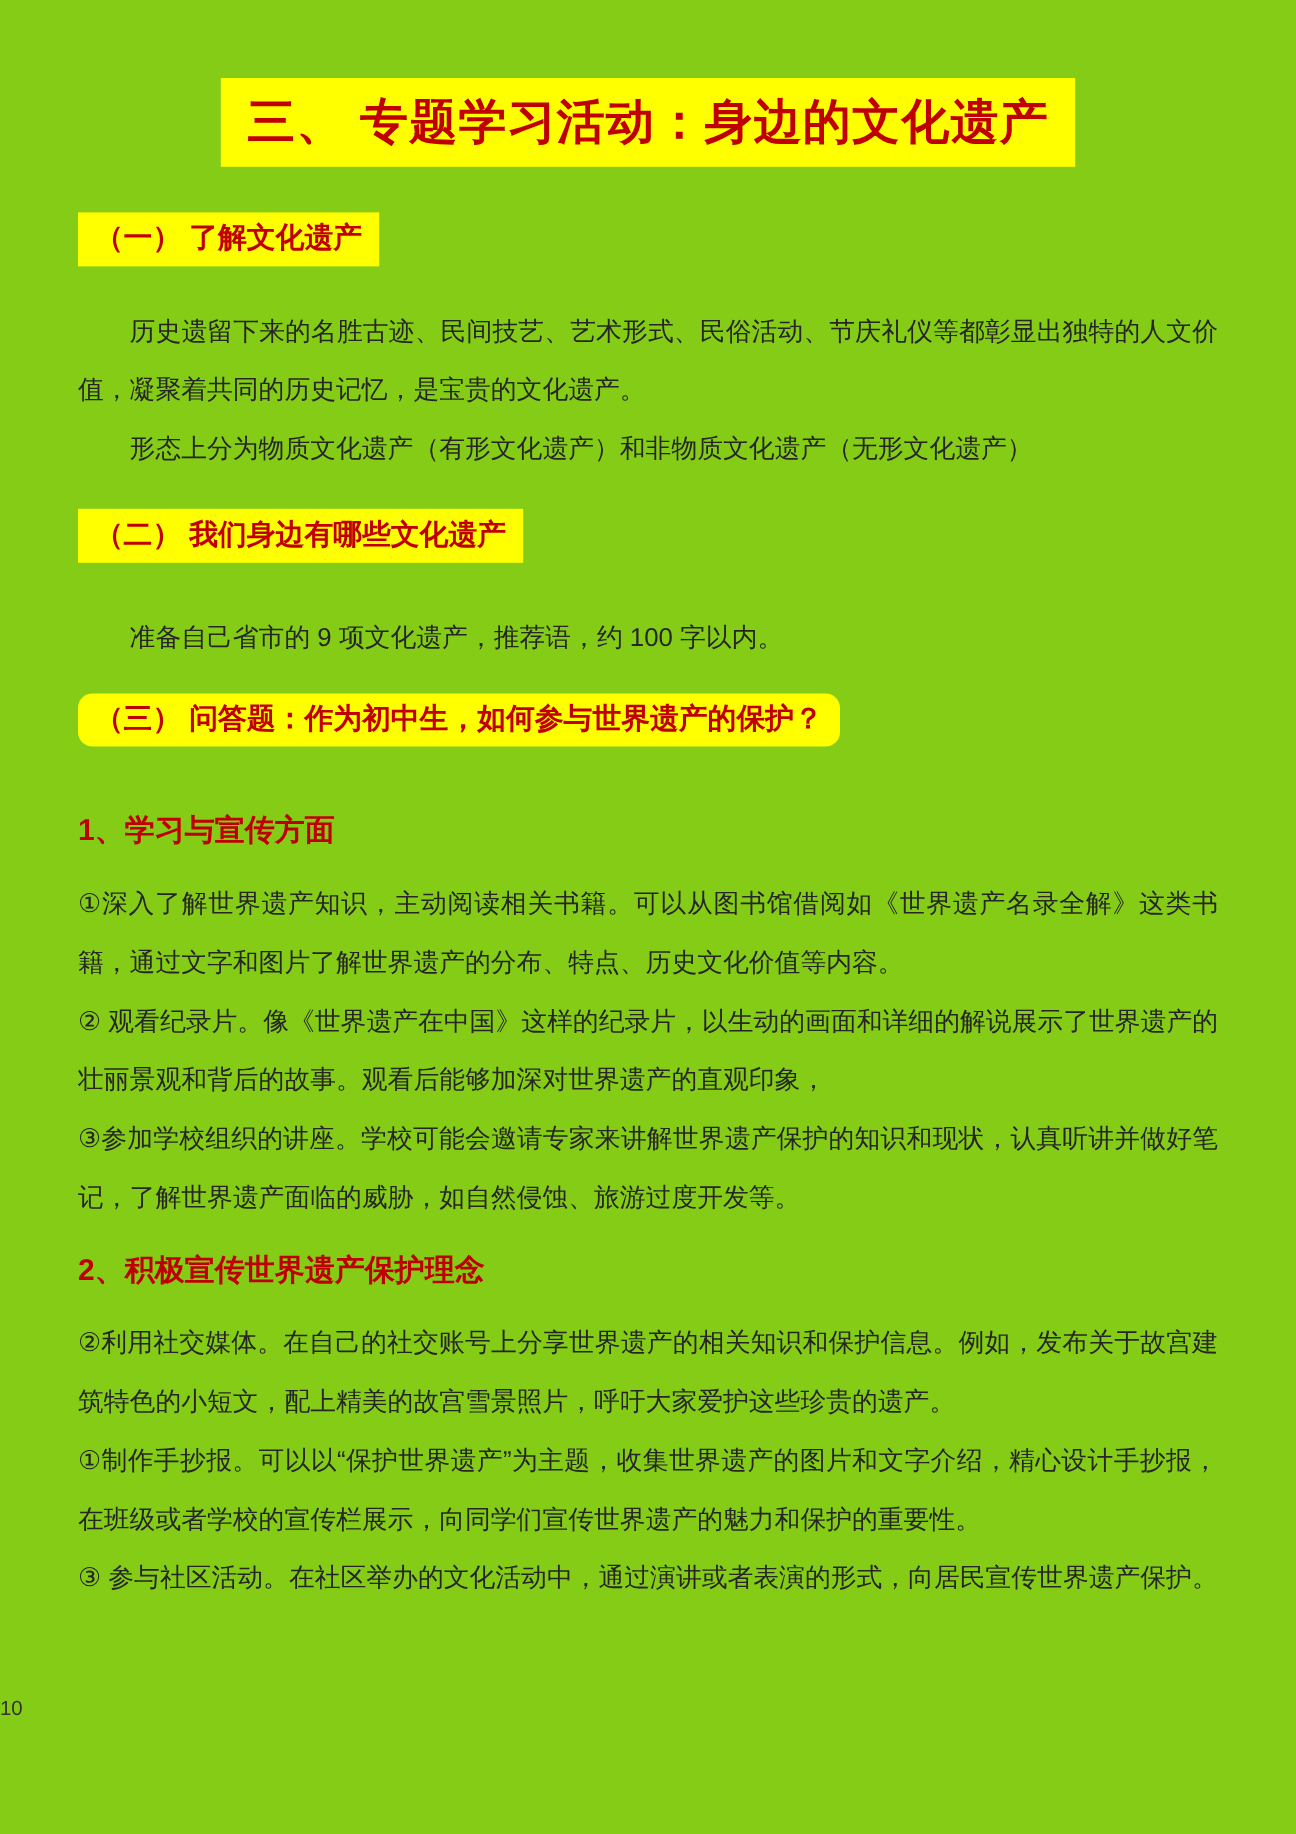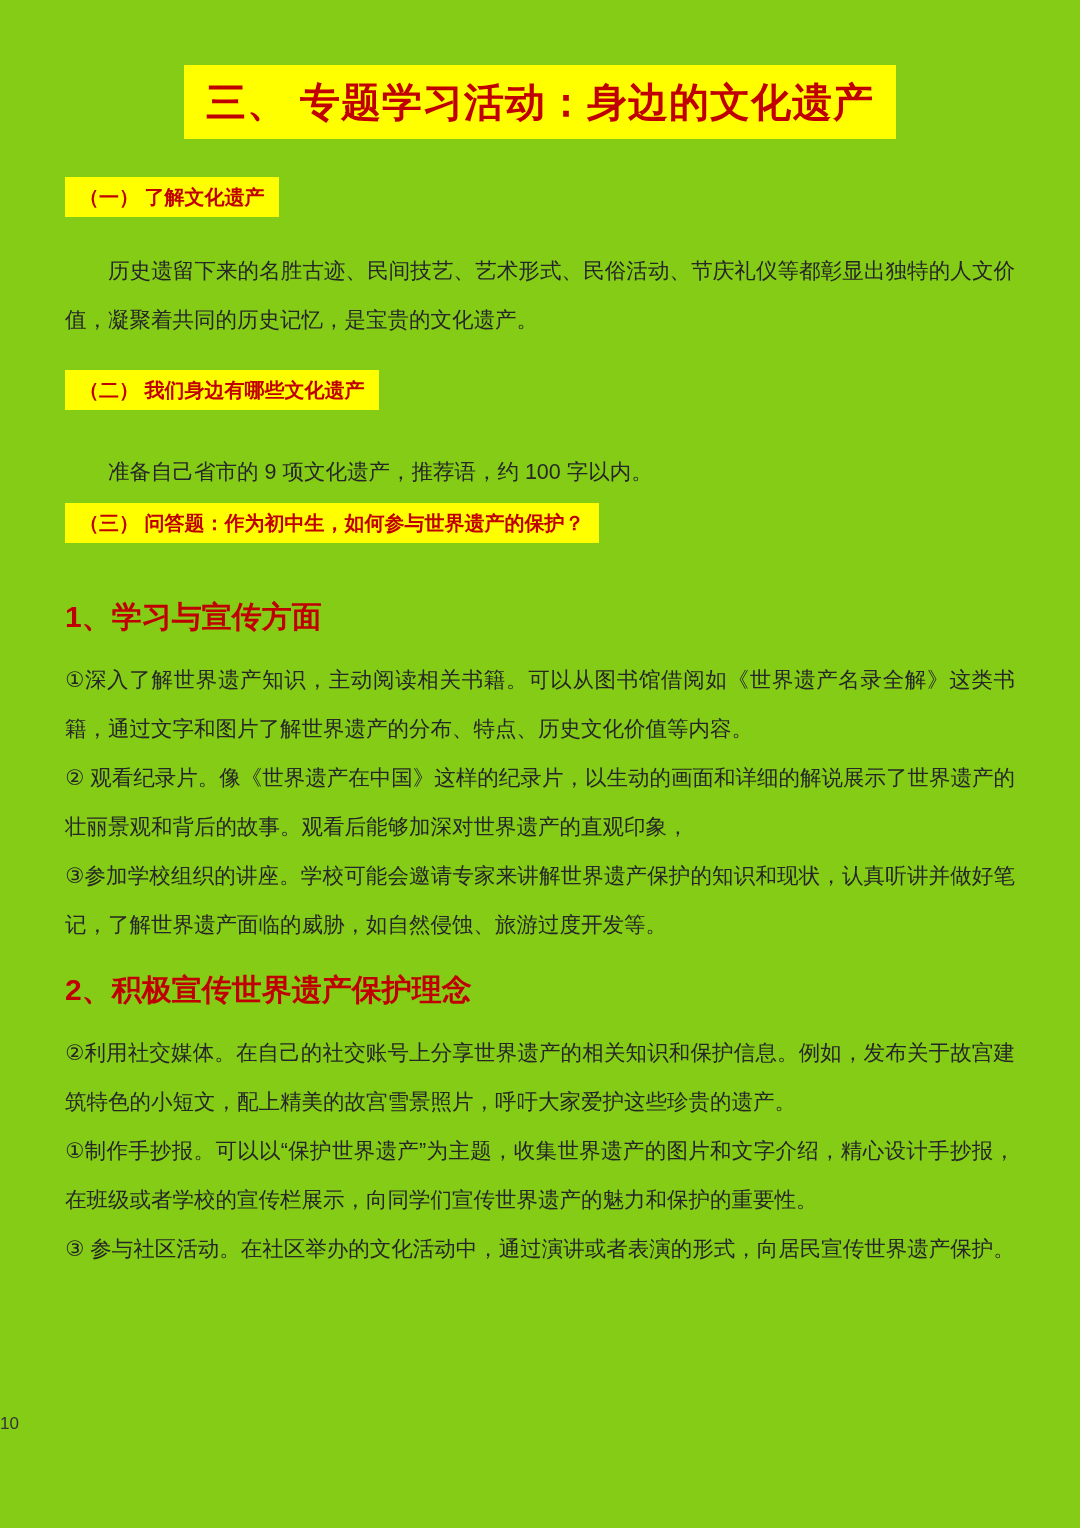--- a/index.html
+++ b/index.html
@@ -22,44 +22,44 @@
     margin: 65px auto 0 auto;
     font-size: 40px;
     line-height: 1.2;
     padding: 13px 22px;
     letter-spacing: 1px;
     white-space: nowrap;
   }
   .content { padding: 0 65px; }
   .section-heading {
     display: table;
-    font-size: 20px;
+    font-size: 24px;
     line-height: 1.2;
     padding: 8px 14px;
     margin: 0;
     white-space: nowrap;
     text-align: center;
   }
   .h-one   { margin-top: 38px; }
   .h-two   { margin-top: 25px; }
-  .h-three { margin-top: 6px; }
+  .h-three { margin-top: 22px; border-radius: 12px; }
   .body-para {
     font-size: 21.5px;
     line-height: 49px;
     color: #262626;
     text-align: justify;
     margin: 0;
   }
   .indent { text-indent: 2em; }
   .p-after-h1 { margin-top: 30px; }
   .p-after-h2 { margin-top: 38px; }
   .sub-heading {
     color: #C00000;
     font-weight: bold;
-    font-size: 30px;
+    font-size: 25px;
     line-height: 1.3;
     margin: 0;
   }
   .sub-one { margin-top: 54px; }
   .sub-two { margin-top: 20px; }
   .items-block { margin-top: 20px; }
   .page-number {
     position: absolute;
     top: 1414px;
     left: 0;
@@ -74,20 +74,21 @@
 <div class="page">
 
   <h1 class="doc-title highlight">三、 专题学习活动：身边的文化遗产</h1>
 
   <div class="content">
 
     <h2 class="section-heading highlight h-one">（一） 了解文化遗产</h2>
 
     <p class="body-para indent p-after-h1">历史遗留下来的名胜古迹、民间技艺、艺术形式、民俗活动、节庆礼仪等都彰显出独特的人文价值，凝聚着共同的历史记忆，是宝贵的文化遗产。</p>
 
+    <p class="body-para indent">形态上分为物质文化遗产（有形文化遗产）和非物质文化遗产（无形文化遗产）</p>
 
     <h2 class="section-heading highlight h-two">（二） 我们身边有哪些文化遗产</h2>
 
     <p class="body-para indent p-after-h2">准备自己省市的 9 项文化遗产，推荐语，约 100 字以内。</p>
 
     <h2 class="section-heading highlight h-three">（三） 问答题：作为初中生，如何参与世界遗产的保护？</h2>
 
     <h3 class="sub-heading sub-one">1、学习与宣传方面</h3>
 
     <div class="items-block">

